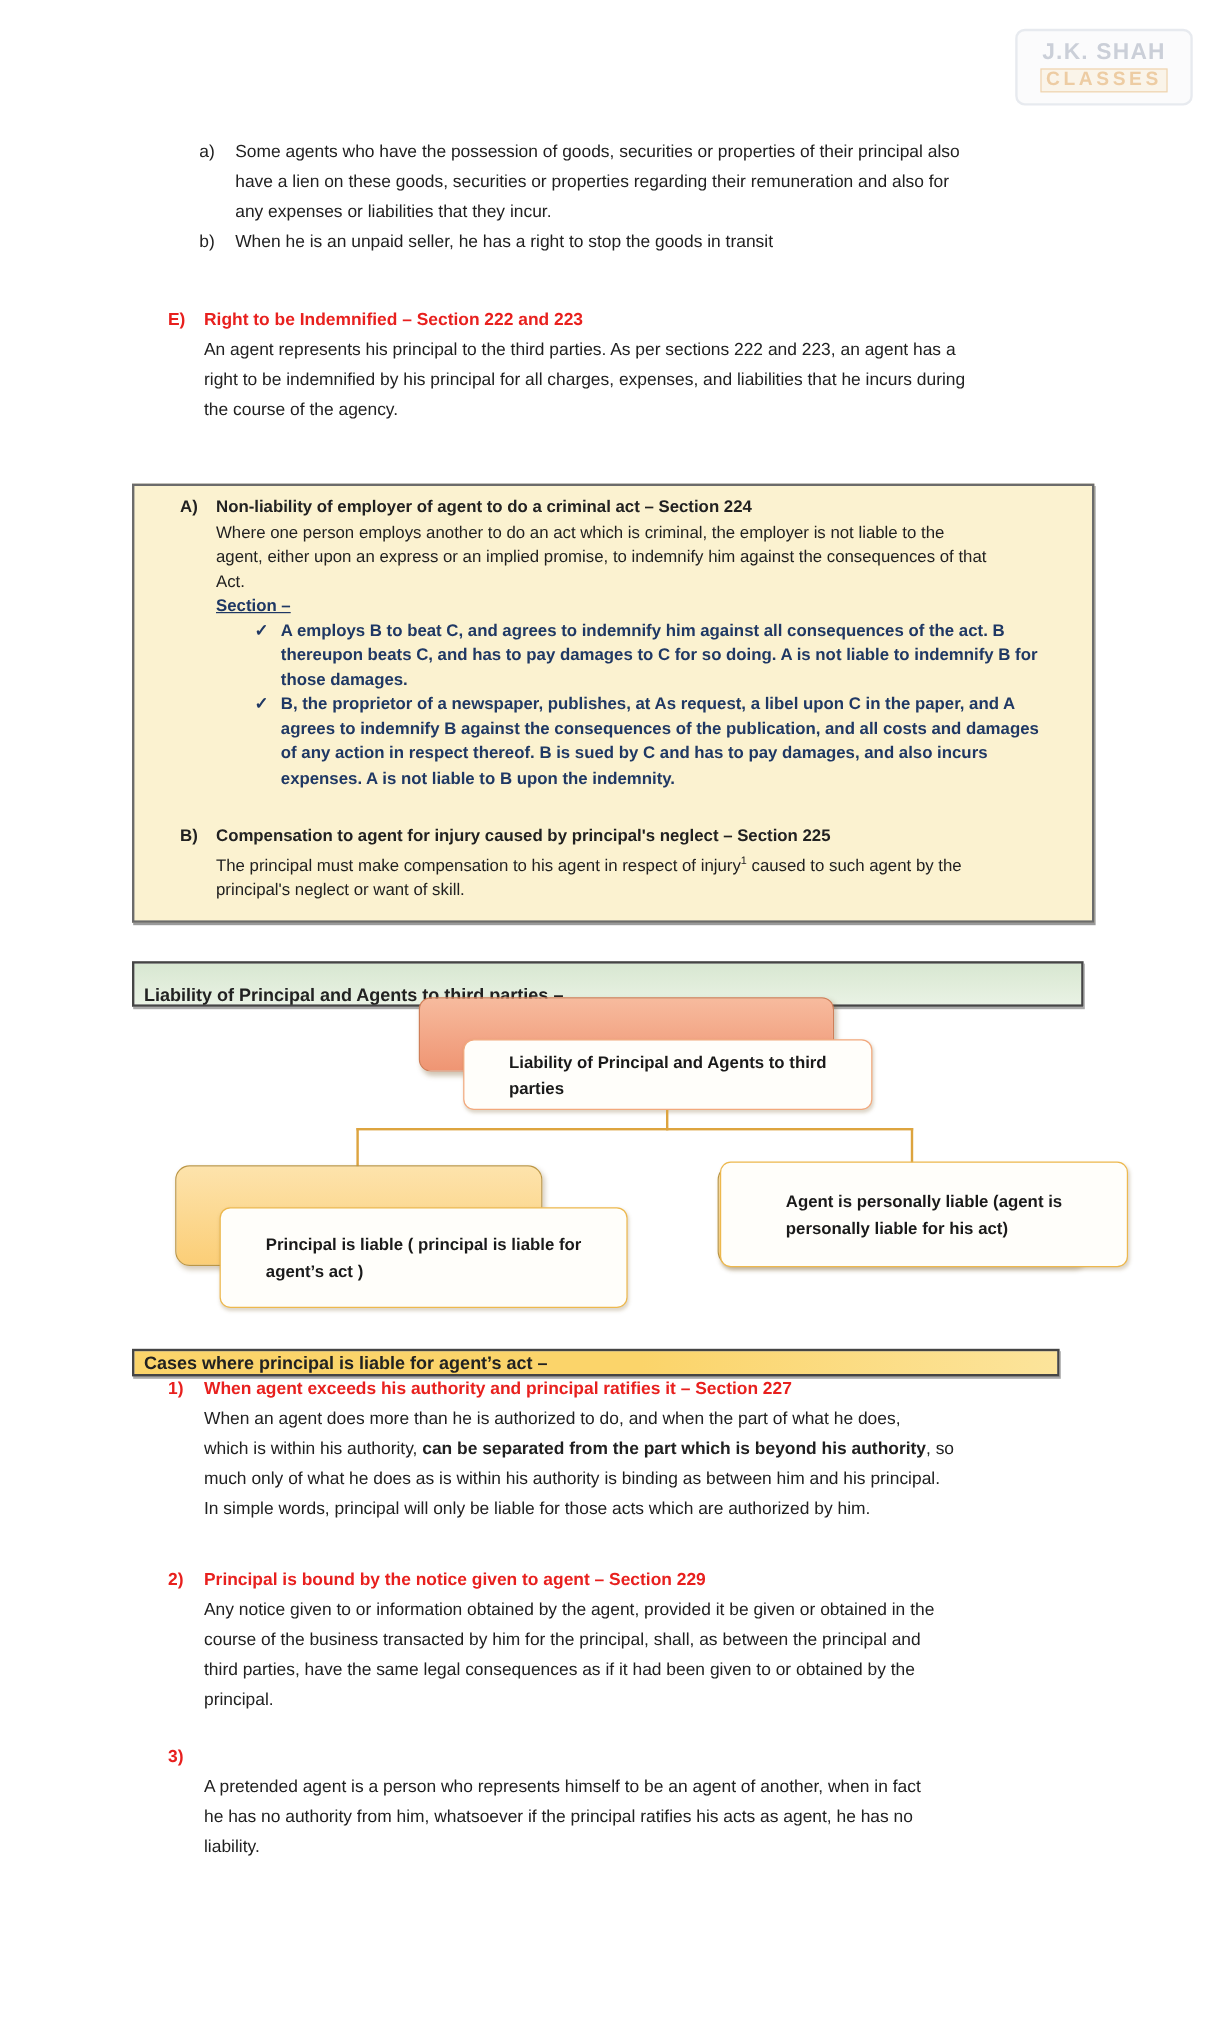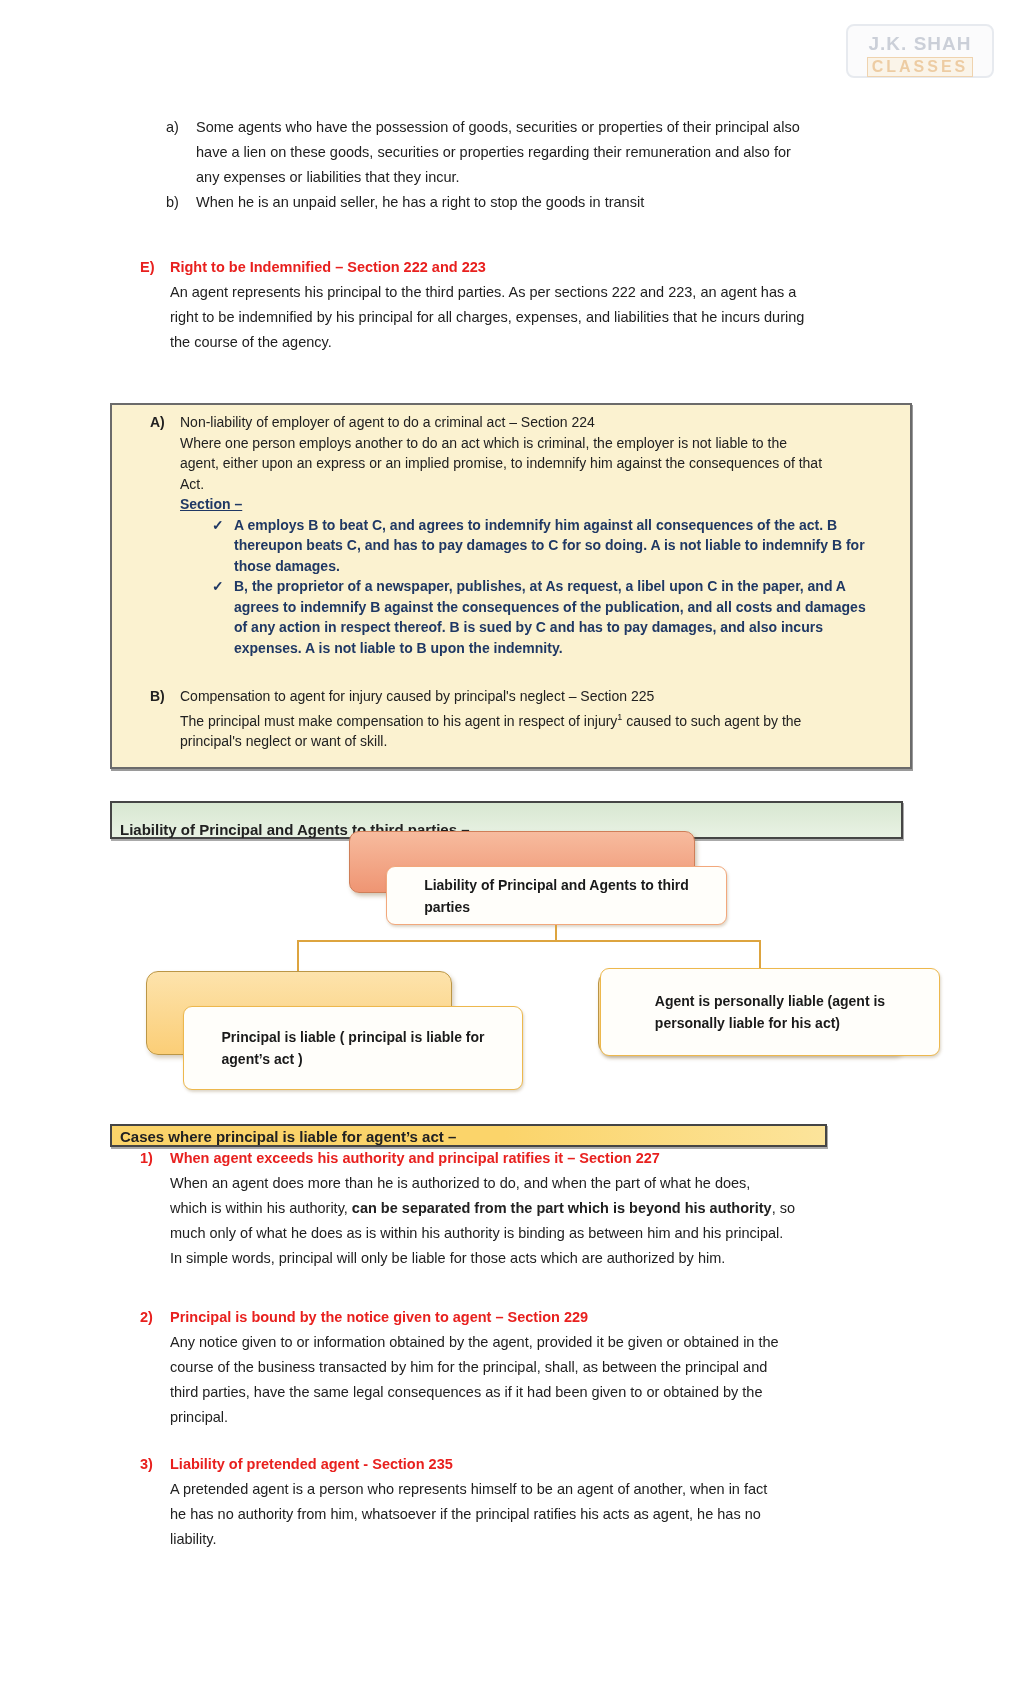--- a/index.html
+++ b/index.html
@@ -6,21 +6,21 @@
   body {
     width:1024px; height:1686px; position:relative;
     font-family:"Liberation Sans", sans-serif;
     color:#212121;
     overflow:hidden;
   }
   .abs { position:absolute; }
 
   
   .logo {
-    left:846px; top:24px; width:148px; height:54px;
+    left:846px; top:24px; width:148px; height:64px;
     border:2px solid #ccd2dc; border-radius:8px;
     background:#f7f8fa; opacity:0.45; text-align:center;
     box-sizing:border-box;
   }
   .logo-line1 { margin-top:7px; font-weight:bold; font-size:19px; letter-spacing:1px; color:#8d97ab; }
   .logo-line2 {
     display:inline-block; margin-top:2px; font-weight:bold; font-size:16px;
     letter-spacing:3px; color:#d89035; border:1px solid #dca04f;
     background:#f5e7cf; padding:0 4px;
   }
@@ -41,42 +41,42 @@
   .section-e .body  { margin-left:30px; }
 
   
   .cream-box {
     left:110px; top:403px; width:802px; height:366px;
     background:#fbf2d0; border:2px solid #6b6b6b;
     box-shadow:1px 2px 0 #9a9a9a; box-sizing:border-box;
     padding:7px 18px 0 38px; font-size:14px;
   }
   .cream-box .marker { flex:0 0 30px; font-size:14px; line-height:20.5px; font-weight:bold; }
-  .cream-box .b-title { font-weight:normal; font-size:14px; line-height:20.5px; }
+  .cream-box .b-title { font-weight:bold; font-size:14px; line-height:20.5px; }
   .cream-box .b-body { margin-left:30px; font-size:14px; line-height:20.5px; white-space:pre-line; }
   .example-label {
     margin-left:30px; font-weight:bold; color:#1f3864;
     text-decoration:underline; font-size:14px; line-height:20.5px;
   }
   .check-row { display:flex; margin-left:62px; }
   .check-glyph { flex:0 0 22px; color:#1f3864; font-weight:bold; font-size:14px; line-height:20.5px; }
   .check-text { color:#1f3864; font-weight:bold; font-size:14px; line-height:20.5px; white-space:pre-line; }
   .item-b { margin-top:28px; }
   sup { font-size:9px; }
 
   
   .green-bar {
     left:110px; top:801px; width:793px; height:24px;
     background:linear-gradient(#d8e7d1,#e9f2e4);
     border:2px solid #454545; box-shadow:1px 2px 0 #aaaaaa;
     box-sizing:border-box; padding:17px 8px;
     font-weight:bold; font-size:15px; line-height:20px;
   }
   .cases-bar {
-    left:110px; top:1124px; width:717px; height:23px;
+    left:110px; top:1124px; width:773px; height:23px;
     background:linear-gradient(90deg,#fbd46a 0%,#fbd46a 55%,#fce49b 100%);
     border:2px solid #454545; box-shadow:1px 2px 0 #aaaaaa;
     box-sizing:border-box; padding:1px 8px;
     font-weight:bold; font-size:15px; line-height:19px;
   }
 
   
   .node-salmon {
     left:349px; top:831px; width:344px; height:60px; border-radius:10px;
     background:linear-gradient(#f7bb9e,#ef9573);
@@ -215,18 +215,17 @@
   </div>
   <div class="body-text c-body">Any notice given to or information obtained by the agent, provided it be given or obtained in the
 course of the business transacted by him for the principal, shall, as between the principal and
 third parties, have the same legal consequences as if it had been given to or obtained by the
 principal.</div>
 </div>
 
 <div class="abs case case3">
   <div class="row">
     <div class="marker red">3)</div>
-    <div class="body-text red">Liability of pretended agent - Section 235</div>
   </div>
   <div class="body-text c-body">A pretended agent is a person who represents himself to be an agent of another, when in fact
 he has no authority from him, whatsoever if the principal ratifies his acts as agent, he has no
 liability.</div>
 </div>
 
 </body></html>

